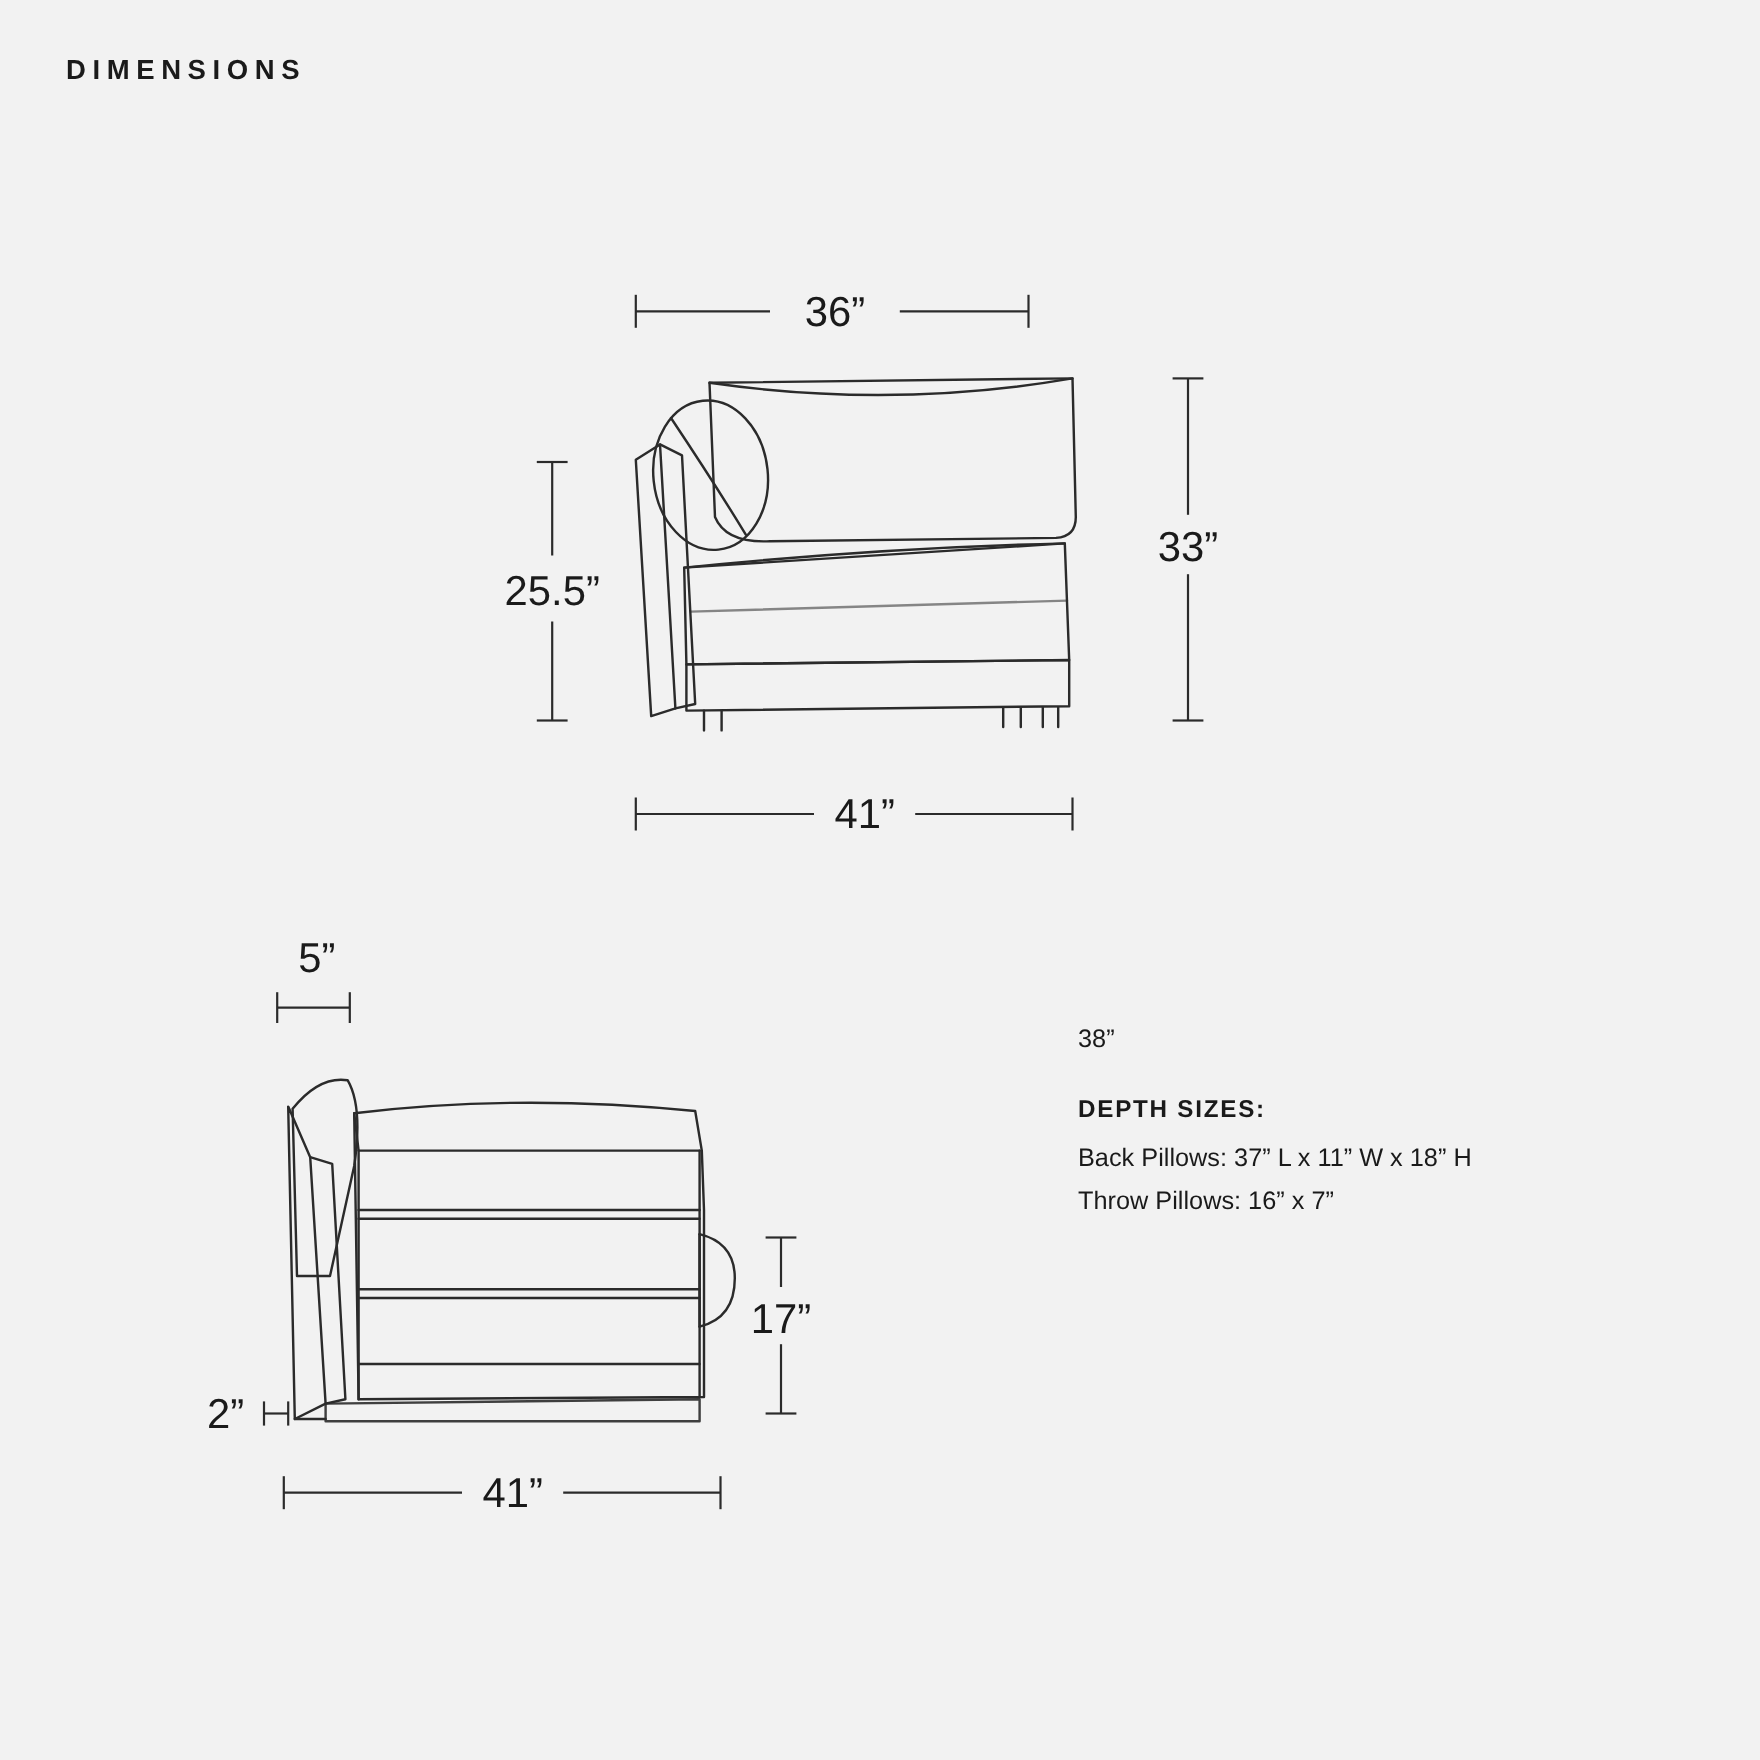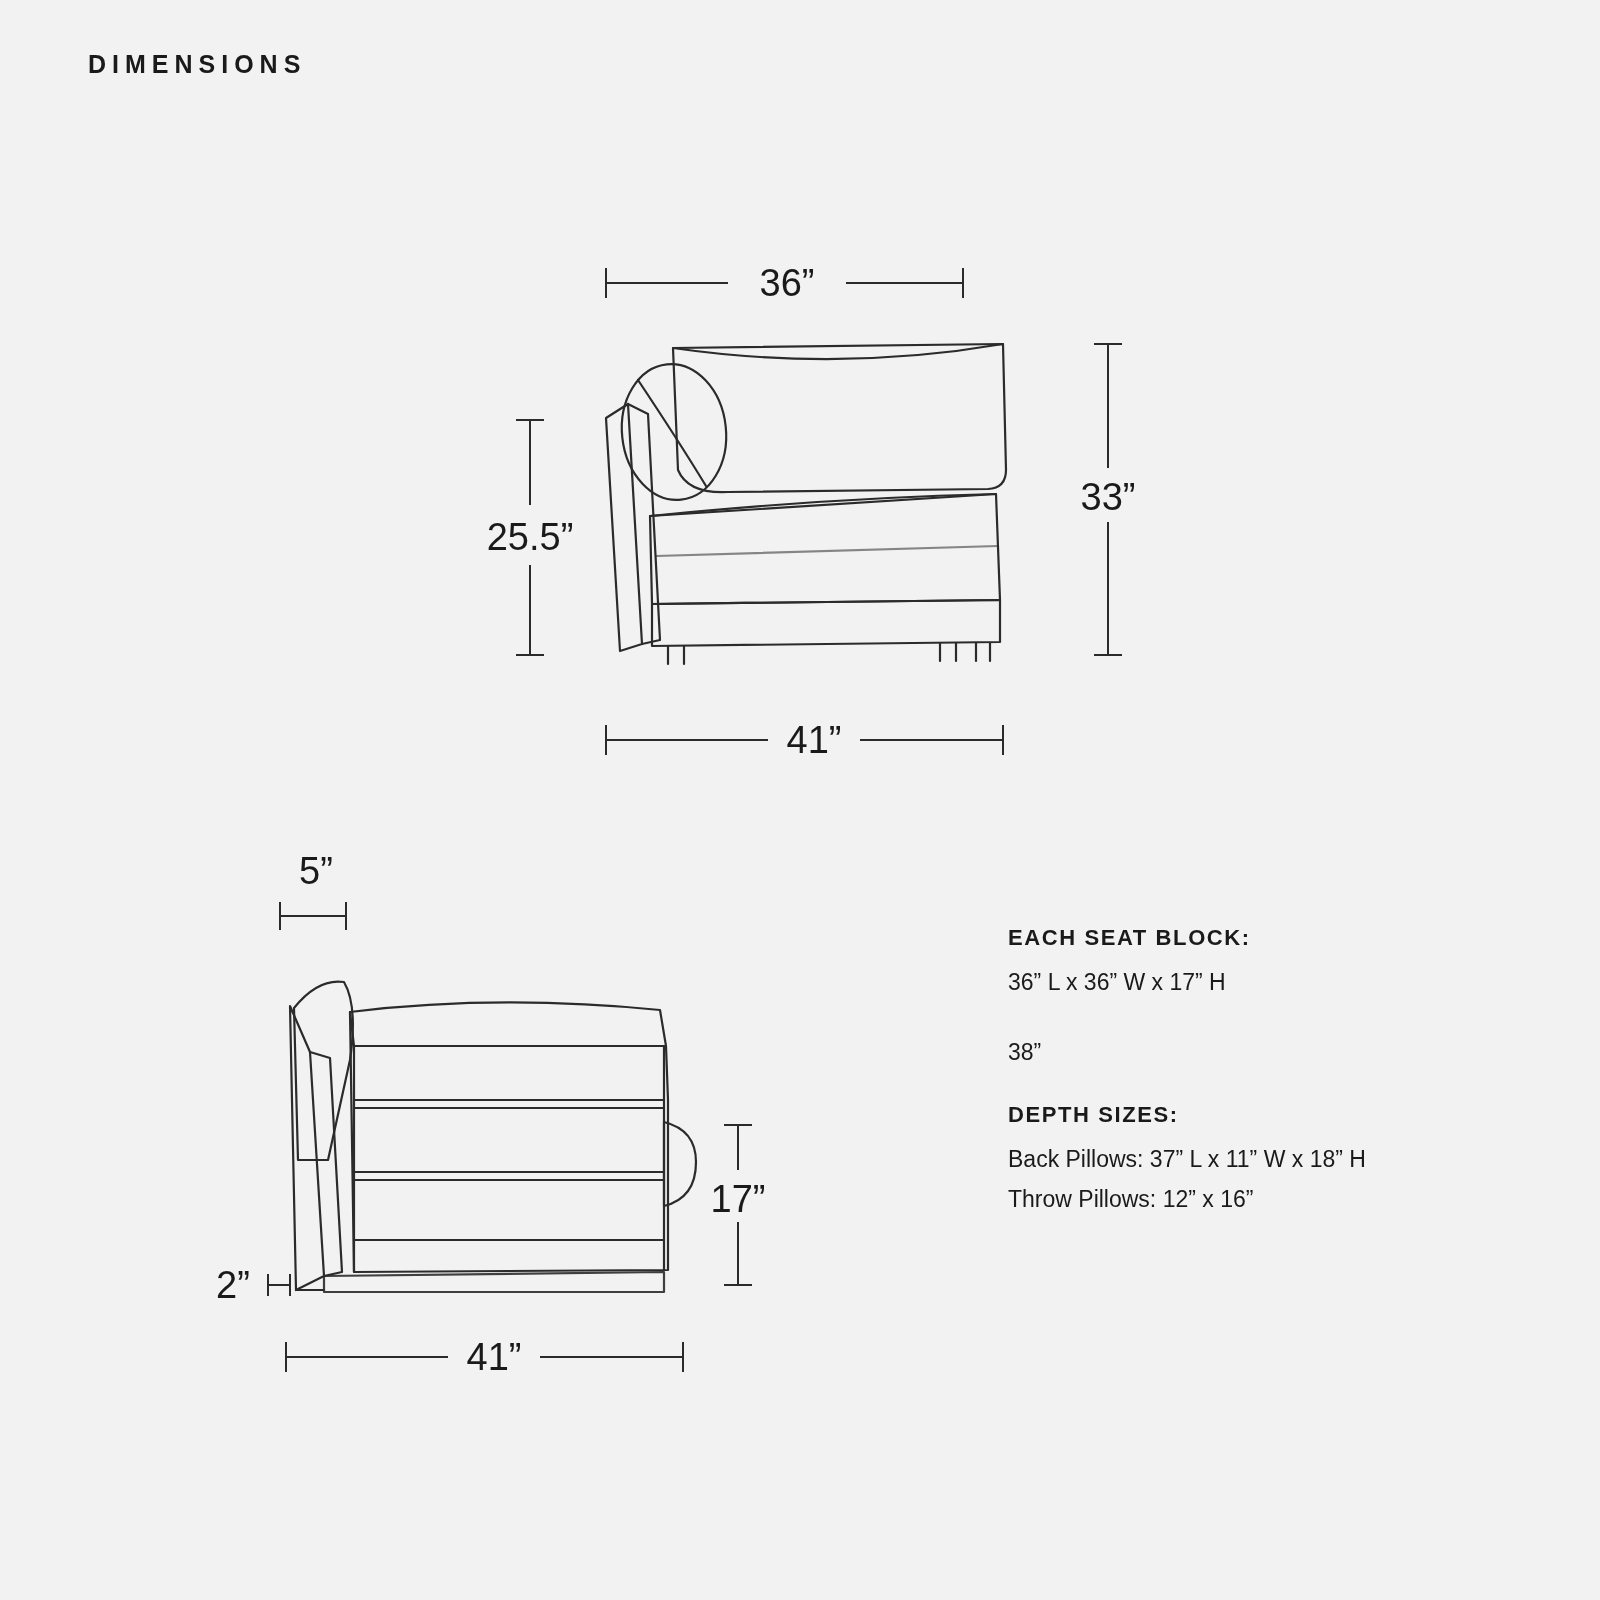--- a/index.html
+++ b/index.html
@@ -12,21 +12,20 @@
     height: 1600px;
     position: relative;
     font-family: "Liberation Sans", sans-serif;
     color: #1a1a1a;
     overflow: hidden;
   }
   .page {
     position: absolute;
     inset: 0;
     background: #f2f2f2;
-    margin-left: 28px;
   }
   #page-title {
     position: absolute;
     left: 60px;
     top: 50px;
     font-size: 25px;
     font-weight: bold;
     letter-spacing: 6px;
     color: #1a1a1a;
   }
@@ -187,30 +186,26 @@
 
     <text x="710" y="1212" text-anchor="middle" font-family="Liberation Sans, sans-serif" font-size="38" fill="#1a1a1a">17”</text>
 
     <text x="205" y="1298" text-anchor="middle" font-family="Liberation Sans, sans-serif" font-size="38" fill="#1a1a1a">2”</text>
 
     <text x="466" y="1370" text-anchor="middle" font-family="Liberation Sans, sans-serif" font-size="38" fill="#1a1a1a">41”</text>
   </svg>
 
   <div class="spec-list">
 
-    <div class="spec-group">
-      <div class="spec-head">EACH SEAT BLOCK:</div>
-      <div class="spec-line">36” L x 36” W x 17” H</div>
-    </div>
 
     <div class="spec-group">
       <div class="spec-line">38”</div>
     </div>
 
     <div class="spec-group">
       <div class="spec-head">DEPTH SIZES:</div>
       <div class="spec-line">Back Pillows: 37” L x 11” W x 18” H</div>
-      <div class="spec-line">Throw Pillows: 12” x 16”</div>
+      <div class="spec-line">Throw Pillows: 16” x 7”</div>
     </div>
 
   </div>
 
 </div>
 
 </body></html>

